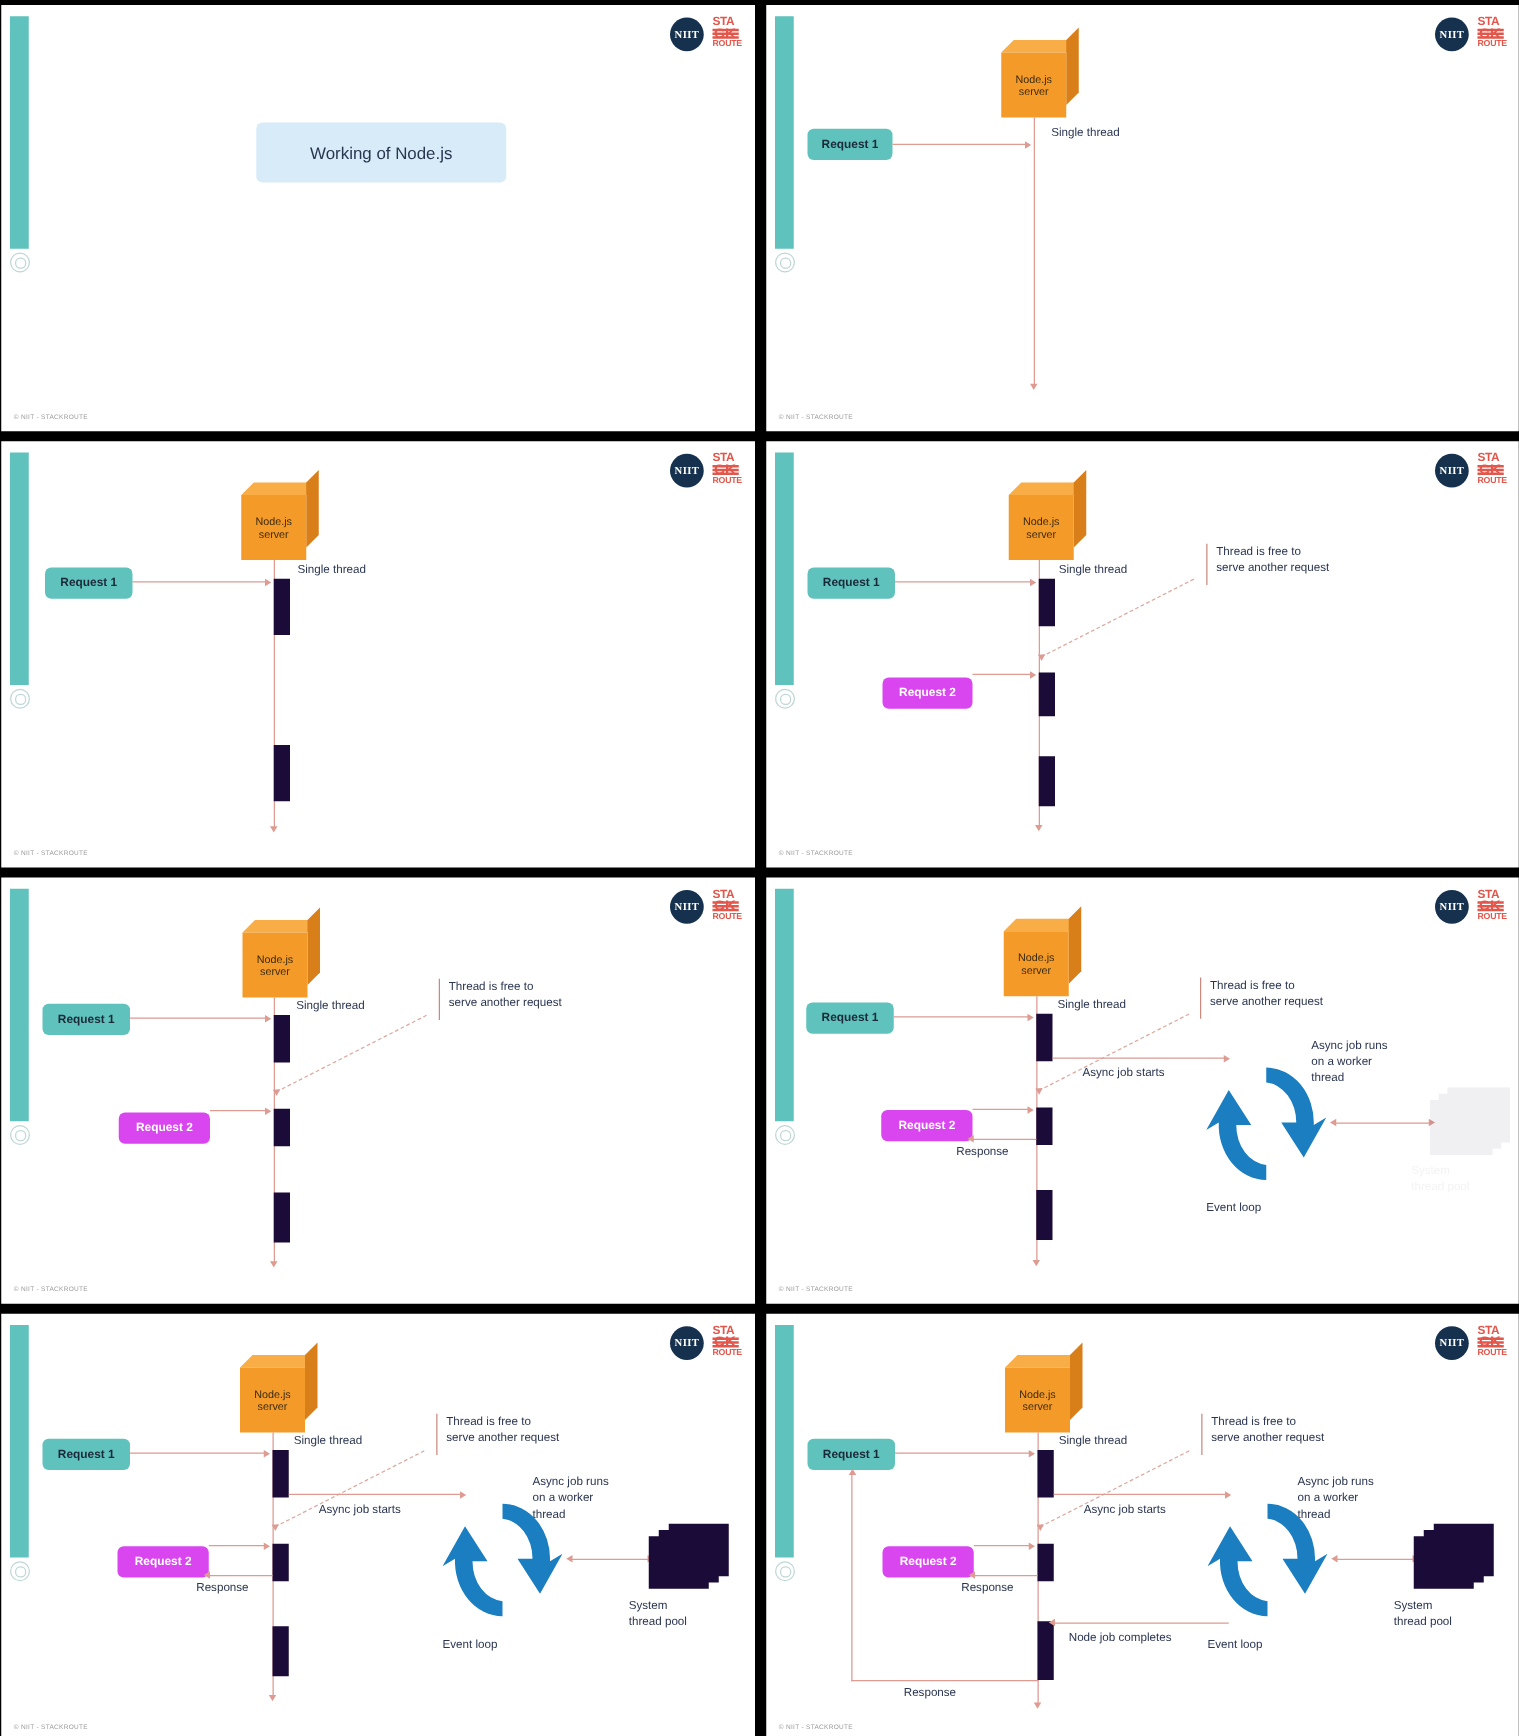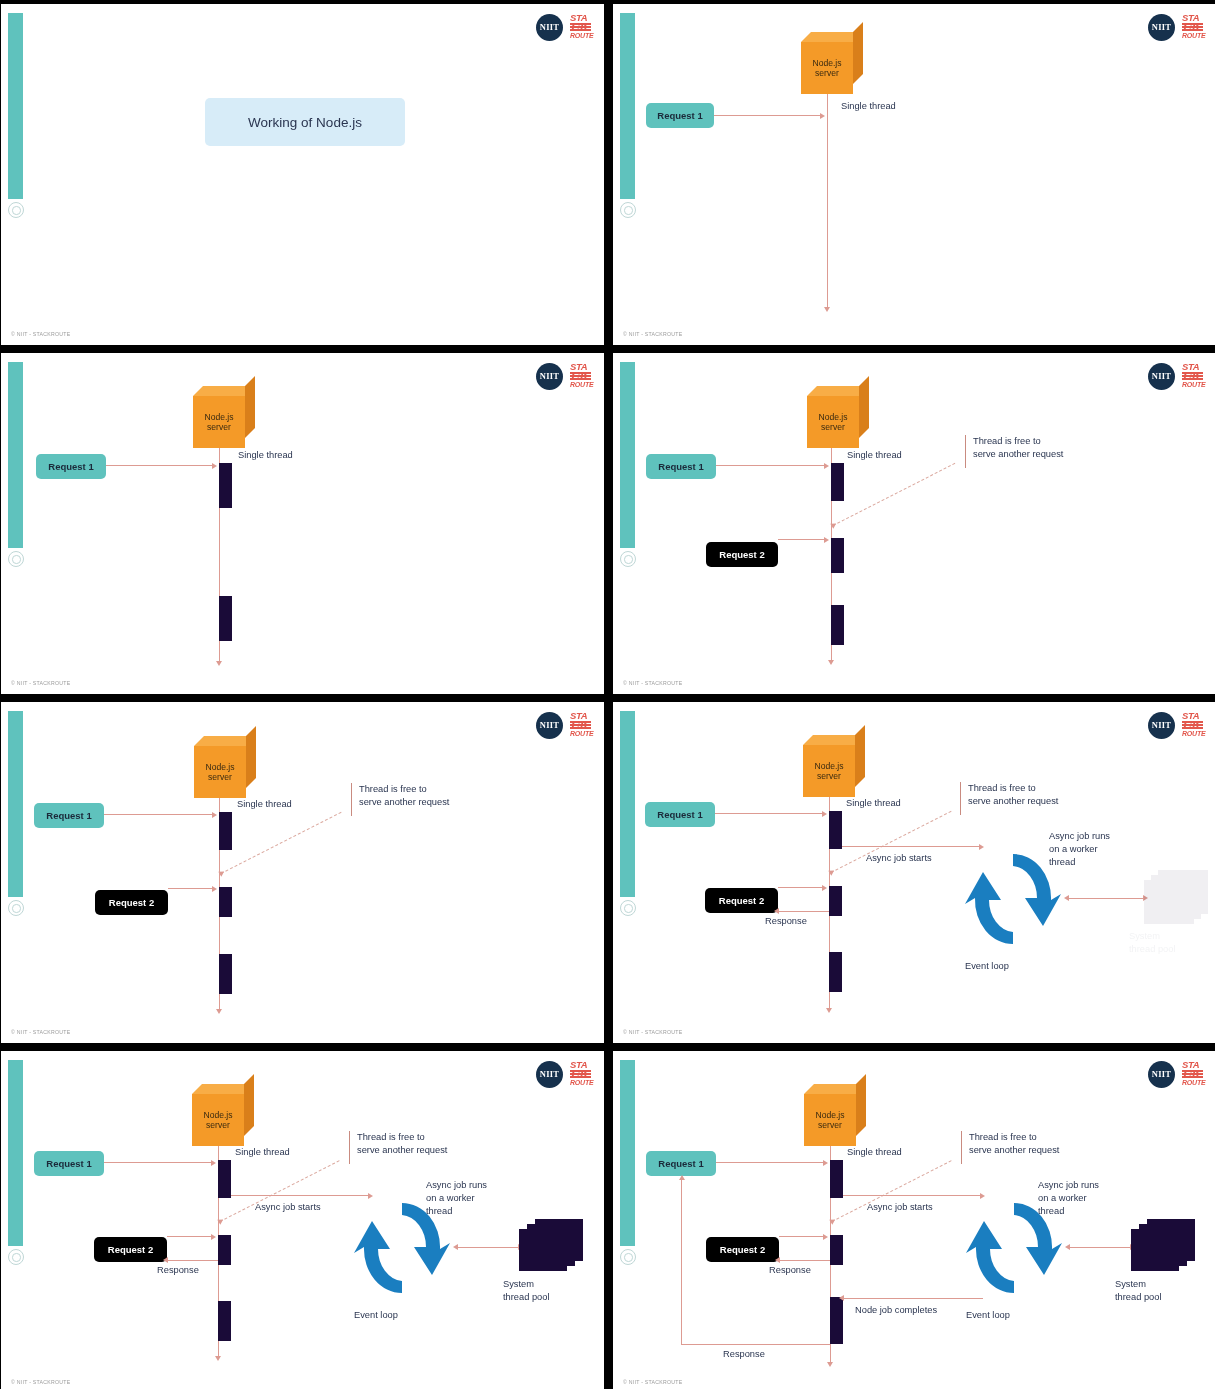--- a/index.html
+++ b/index.html
@@ -46,21 +46,21 @@
   }
   
   .logo { position: absolute; right: 13px; top: 9px; display: flex; align-items: center; gap: 7px; }
   .logo-niit {
     width: 27px; height: 27px; border-radius: 50%;
     background: #16314d;
     display: flex; align-items: center; justify-content: center;
     color: #fff; font-size: 8.5px; font-weight: bold; letter-spacing: .3px;
     font-family: "Liberation Serif", serif;
   }
-  .logo-sr { position: relative; width: 21px; height: 28px; color: #e2574c; font-style: italic; }
+  .logo-sr { position: relative; width: 21px; height: 28px; color: #e2574c; }
   .logo-sr .sr-top {
     font-size: 9.5px; font-weight: bold; line-height: 9.5px;
     letter-spacing: -.3px; font-family: "Liberation Sans", sans-serif;
   }
   .logo-sr .sr-mid {
     position: relative; height: 8px; margin: .5px 0;
   }
   .logo-sr .sr-mid i {
     position: absolute; left: 0; width: 100%; height: 1.6px; background: #e2574c;
   }
@@ -101,21 +101,21 @@
     background: #d97f1a;
     transform: skewY(-45deg); transform-origin: top left;
   }
   
   .req-box {
     position: absolute; border-radius: 5px;
     display: flex; align-items: center; justify-content: center;
     font-size: 9.5px; white-space: nowrap; font-weight: bold;
   }
   .req-teal { background: #5fc2bd; color: #1b2a3a; }
-  .req-blue { background: #000000; color: #ffffff; }
+  .req-blue { background: #d946ef; color: #ffffff; }
   .lifeline { position: absolute; width: 1.3px; background: #dd9b92; }
   .blk { position: absolute; background: #1a0b38; }
   .hline { position: absolute; height: 1.1px; background: #dd9b92; }
   .vline { position: absolute; width: 1.1px; background: #dd9b92; }
   .arrow-r, .arrow-l, .arrow-d, .arrow-u {
     position: absolute; width: 0; height: 0;
   }
   .arrow-r { border-top: 3px solid transparent; border-bottom: 3px solid transparent; border-left: 5px solid #dd9b92; }
   .arrow-l { border-top: 3px solid transparent; border-bottom: 3px solid transparent; border-right: 5px solid #dd9b92; }
   .arrow-d { border-left: 3px solid transparent; border-right: 3px solid transparent; border-top: 5px solid #dd9b92; }

